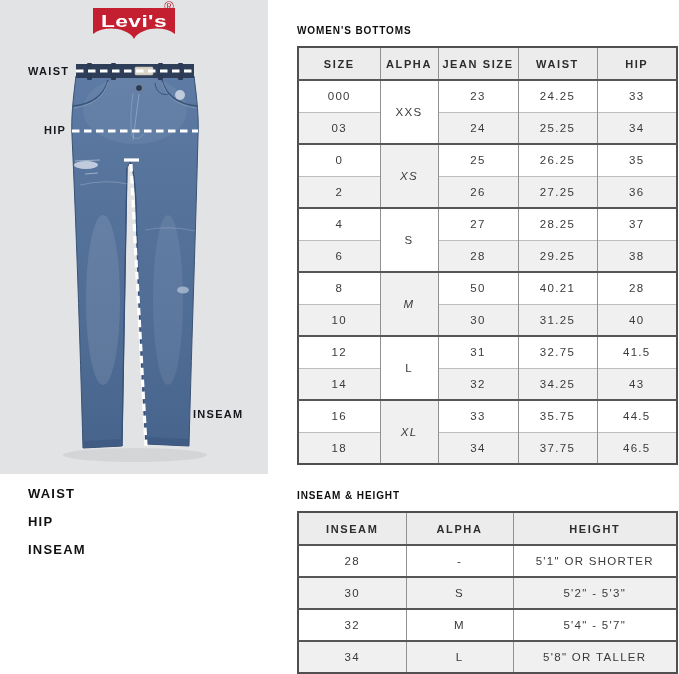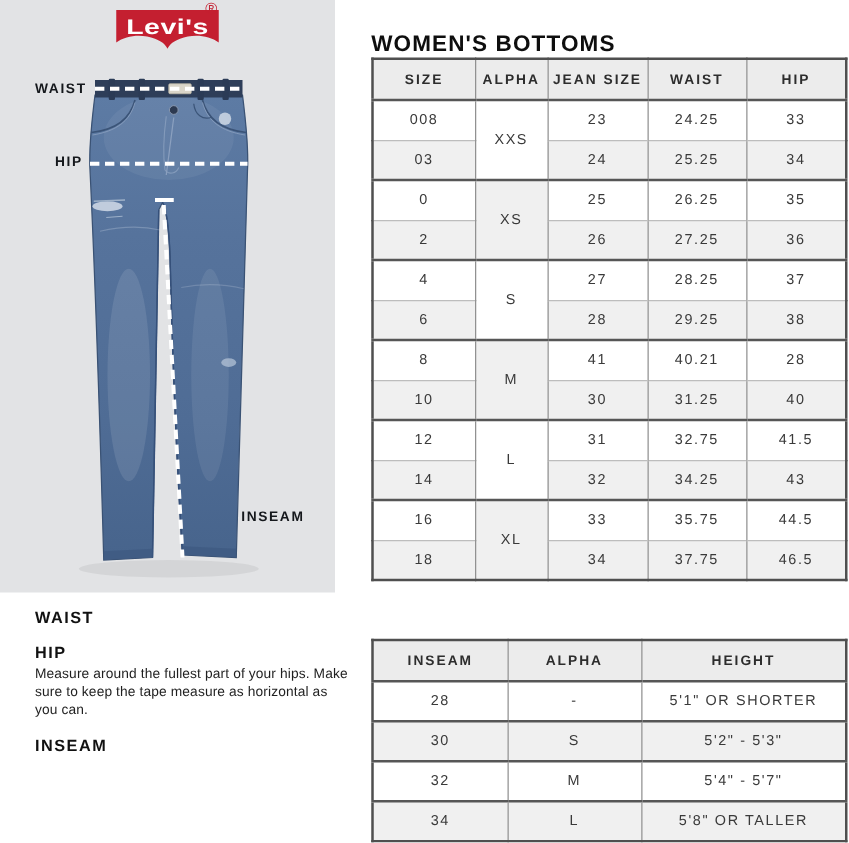--- a/index.html
+++ b/index.html
@@ -26,21 +26,21 @@
 
   
   .instructions { position:absolute; left:28px; top:486px; width:254px; }
   .instr-block { margin-bottom:13px; }
   .instr-heading { font-size:13px; font-weight:800; letter-spacing:1.2px;
                    color:var(--text-dark); margin-bottom:3px; }
   .instr-body { font-size:11px; line-height:1.32; color:#1f1f1f;
                 letter-spacing:0.1px; }
 
   
-  .section-title { position:absolute; font-size:18px; font-weight:800;
+  .section-title { position:absolute; font-size:10px; font-weight:800;
                    letter-spacing:0.9px; color:#0e0e0e; white-space:nowrap; }
   .title-bottoms { left:297px; top:25px; }
   .title-inseam  { left:297px; top:490px; }
 
   
   table { border-collapse:collapse; table-layout:fixed; background:#fff;
           position:absolute; }
   #bottoms-table { left:297px; top:46px; width:379px; border:2px solid var(--border-dark); }
   #inseam-table  { left:297px; top:511px; width:379px; border:2px solid var(--border-dark); }
 
@@ -49,21 +49,21 @@
        border-left:1px solid var(--border-mid); border-bottom:2px solid #565656; }
   td { height:32px; text-align:center; vertical-align:middle; font-size:11.5px;
        letter-spacing:1.3px; color:var(--text-table);
        border-left:1px solid var(--border-mid); background:#fff; }
   th:first-child, td:first-child { border-left:none; }
 
   
   #bottoms-table tbody.group tr.pair1 > td { border-top:2px solid #565656; }
   #bottoms-table tr.pair2 > td { border-top:1px solid var(--border-light);
                                  background:var(--row-gray); }
-  #bottoms-table td.alpha-gray  { background:var(--row-gray) !important; }
+  #bottoms-table td.alpha-gray  { background:var(--row-gray) !important;font-style:italic; }
   #bottoms-table td.alpha-white { background:#fff !important; }
 
   
   #inseam-table tbody tr > td { border-top:2px solid #565656; }
   #inseam-table tr.row-gray > td { background:var(--row-gray); }
 </style>
 </head>
 <body>
 
 <div id="canvas">
@@ -141,21 +141,20 @@
     <div class="figure-label lbl-hip">HIP</div>
     <div class="figure-label lbl-inseam">INSEAM</div>
   </div>
 
   <div class="instructions">
     <div class="instr-block">
       <div class="instr-heading">WAIST</div>
     </div>
     <div class="instr-block">
       <div class="instr-heading">HIP</div>
-      <div class="instr-body">Measure around the fullest part of your hips. Make sure to keep the tape measure as horizontal as you can.</div>
     </div>
     <div class="instr-block">
       <div class="instr-heading">INSEAM</div>
     </div>
   </div>
 
   <div class="section-title title-bottoms">WOMEN'S BOTTOMS</div>
   <table id="bottoms-table">
     <colgroup>
       <col style="width:82px">
@@ -168,21 +167,21 @@
       <tr>
           <th>SIZE</th>
           <th>ALPHA</th>
           <th>JEAN SIZE</th>
           <th>WAIST</th>
           <th>HIP</th>
         </tr>
     </thead>
   <tbody class="group">
         <tr class="pair1">
-          <td>008</td>
+          <td>000</td>
           <td rowspan="2" class="alpha-white">XXS</td>
           <td>23</td>
           <td>24.25</td>
           <td>33</td>
         </tr>
         <tr class="pair2">
           <td>03</td>
           <td>24</td>
           <td>25.25</td>
           <td>34</td>
@@ -215,21 +214,21 @@
           <td>6</td>
           <td>28</td>
           <td>29.25</td>
           <td>38</td>
         </tr>
       </tbody>
       <tbody class="group">
         <tr class="pair1">
           <td>8</td>
           <td rowspan="2" class="alpha-gray">M</td>
-          <td>41</td>
+          <td>50</td>
           <td>40.21</td>
           <td>28</td>
         </tr>
         <tr class="pair2">
           <td>10</td>
           <td>30</td>
           <td>31.25</td>
           <td>40</td>
         </tr>
       </tbody>
@@ -258,20 +257,21 @@
         </tr>
         <tr class="pair2">
           <td>18</td>
           <td>34</td>
           <td>37.75</td>
           <td>46.5</td>
         </tr>
       </tbody>
     </table>
 
+  <div class="section-title title-inseam">INSEAM &amp; HEIGHT</div>
   <table id="inseam-table">
     <colgroup>
       <col style="width:108px">
         <col style="width:107px">
         <col style="width:164px">
     </colgroup>
     <thead>
       <tr>
           <th>INSEAM</th>
           <th>ALPHA</th>

